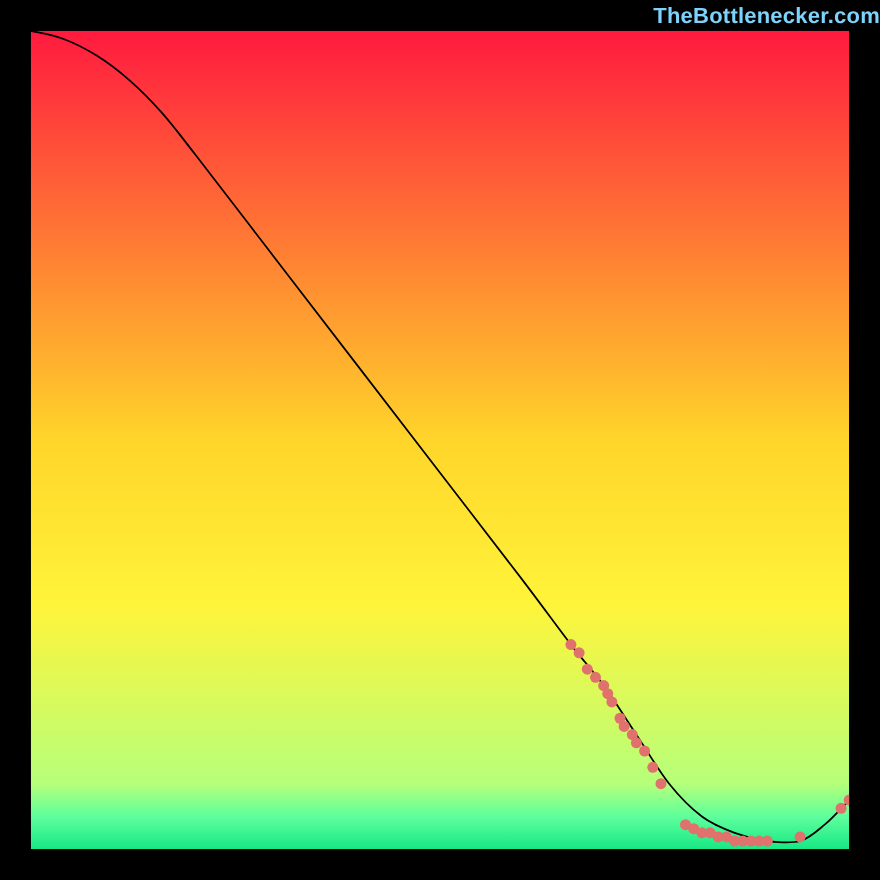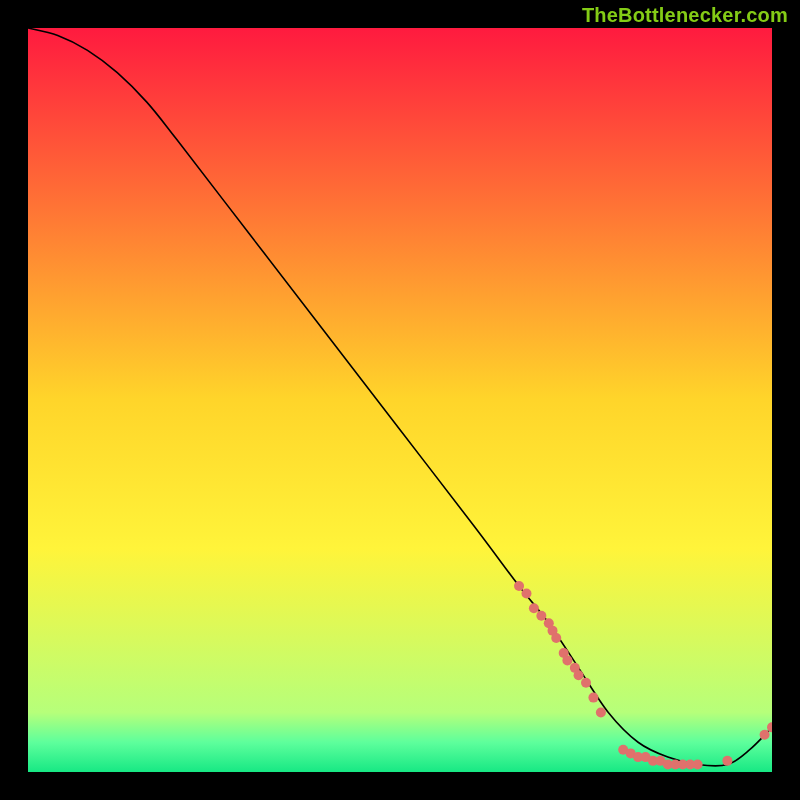--- a/index.html
+++ b/index.html
@@ -12,22 +12,22 @@
     font-family: Arial, Helvetica, sans-serif;
   }
   .stage {
     position: relative;
     width: 800px;
     height: 800px;
   }
   .watermark {
     position: absolute;
     top: 4px;
-    right: 12px;
-    color: #84cc16;
+    right: 0;
+    color: #7dd3fc;
     font-size: 20px;
     font-weight: 600;
     letter-spacing: 0.2px;
     user-select: none;
   }
   .plot {
     position: absolute;
     left: 28px;
     top: 28px;
     width: 744px;

